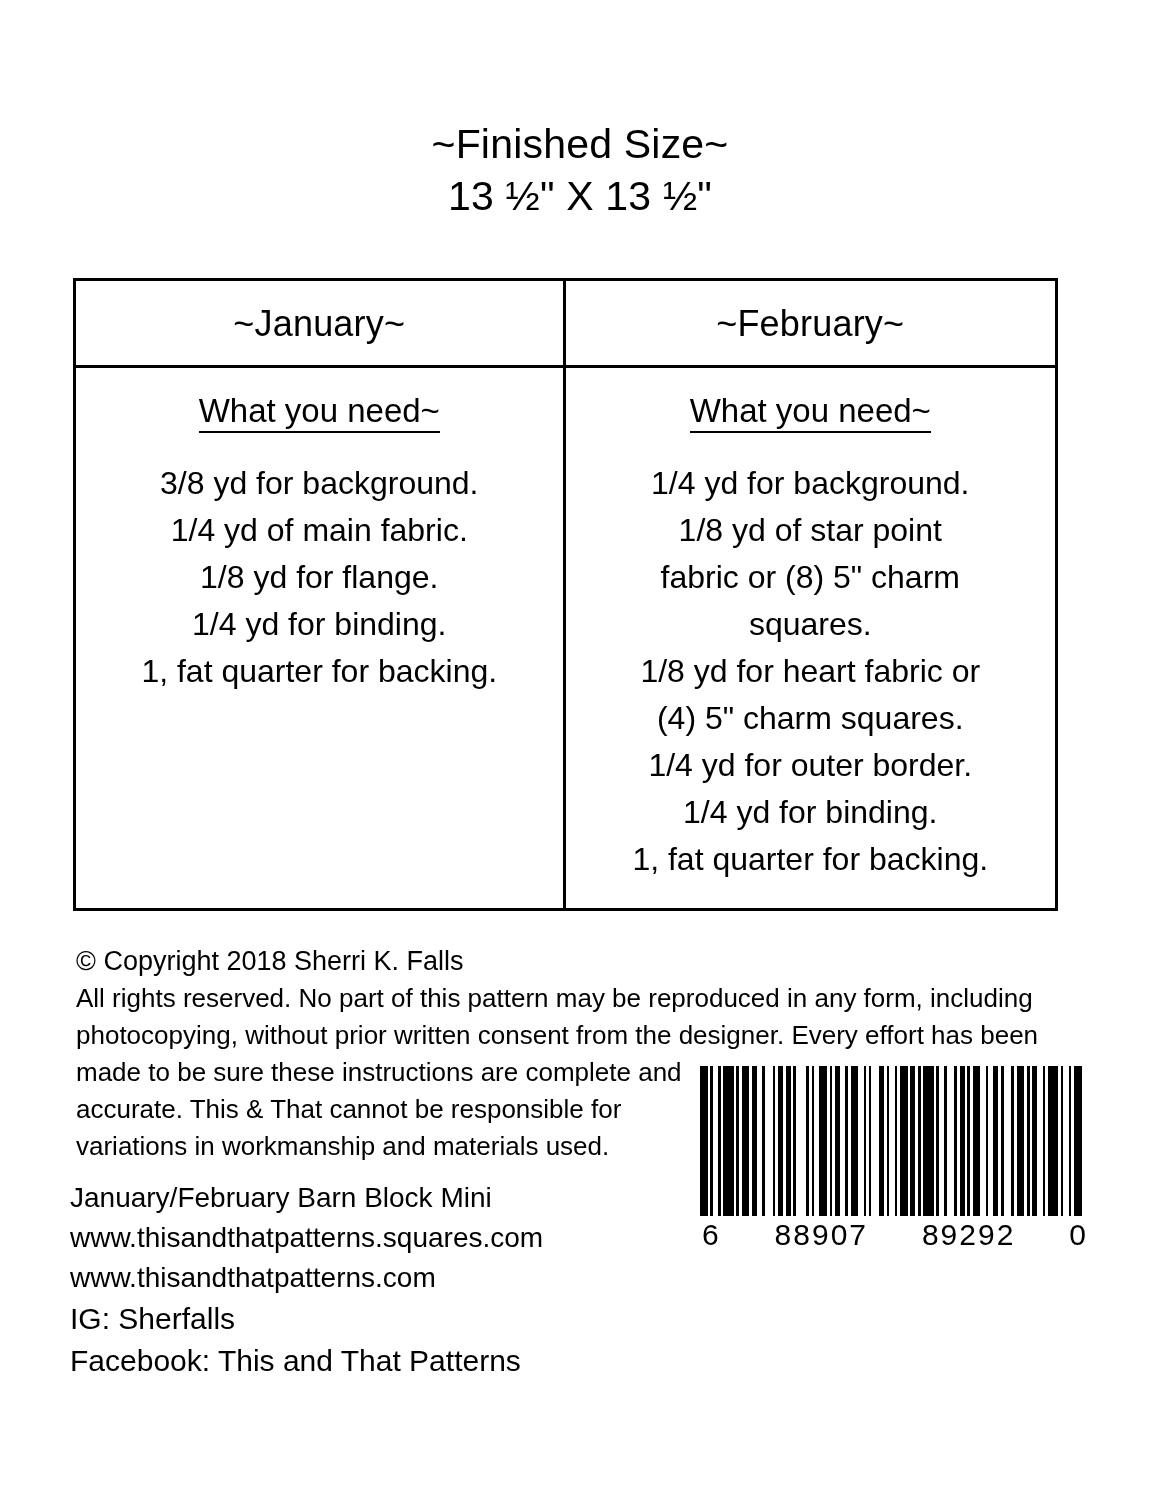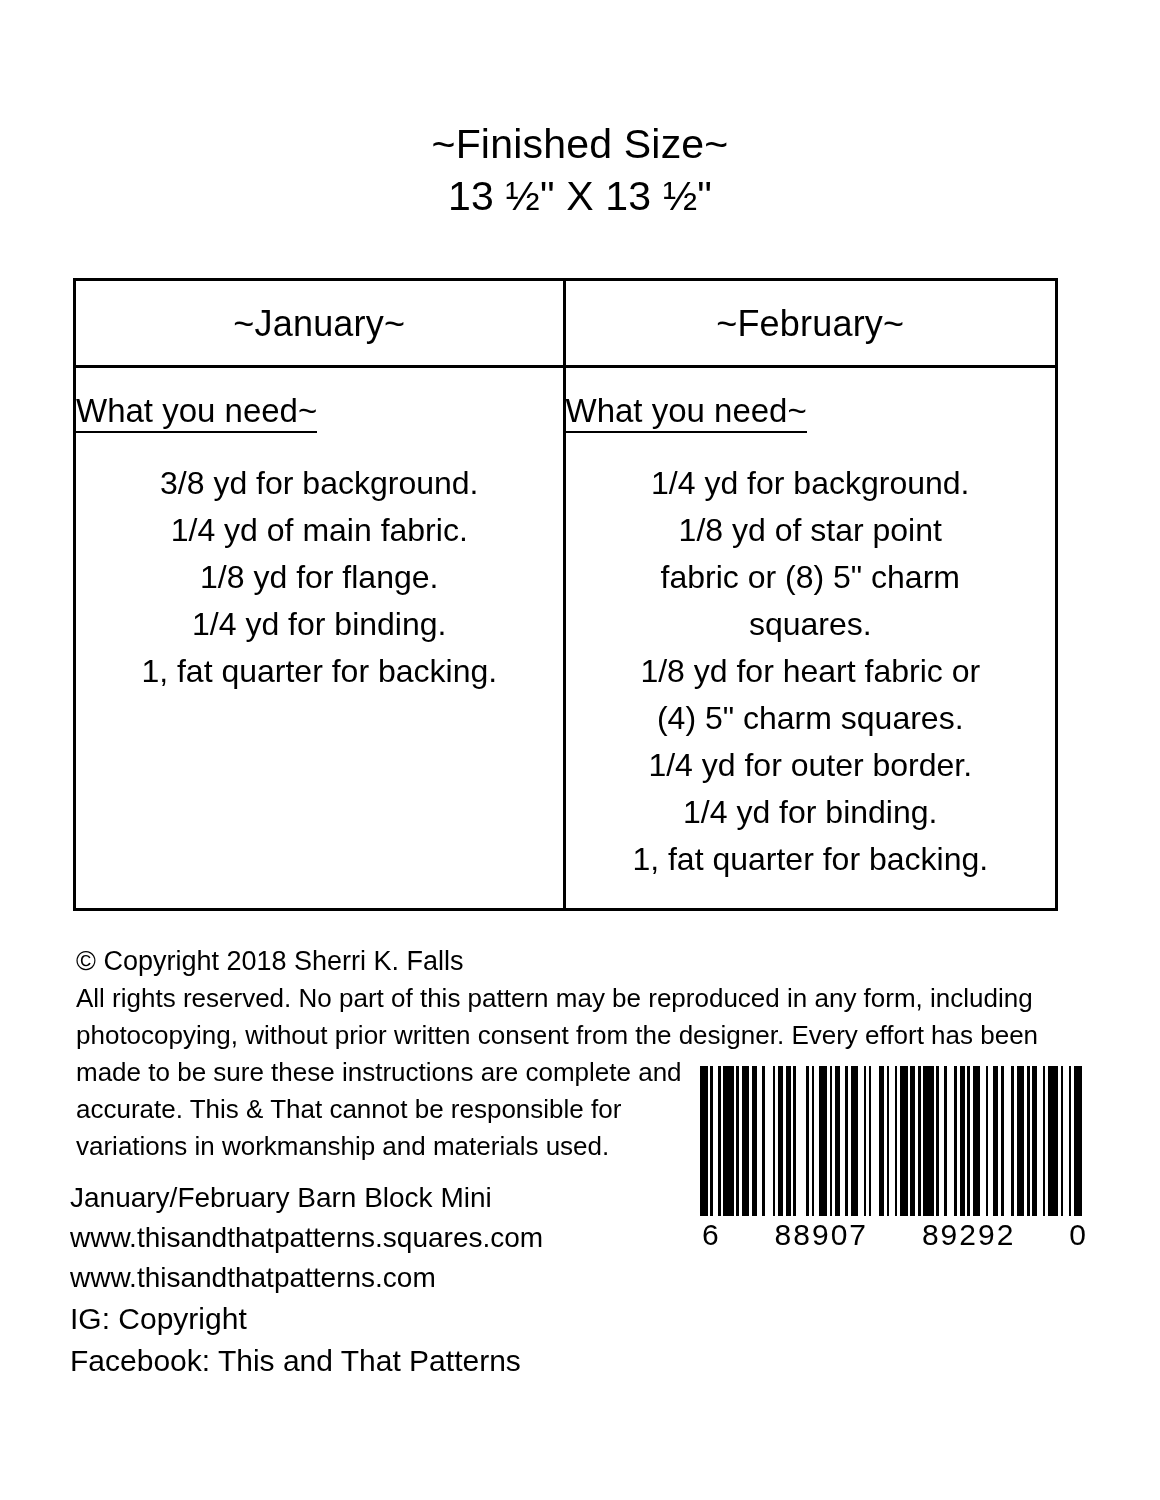--- a/index.html
+++ b/index.html
@@ -70,20 +70,21 @@
   }
   .month-title {
     font-size: 36px;
     text-align: center;
     padding: 22px 0 20px 0;
     letter-spacing: 0.2px;
     border-radius: 13px;
   }
   .need-title {
     font-size: 33px;
+    text-align: center;
     padding: 24px 0 0 0;
   }
   .need-title span {
     border-bottom: 2px solid #000;
     padding-bottom: 2px;
   }
   .need-list {
     font-size: 32px;
     line-height: 47px;
     text-align: center;
@@ -216,21 +217,21 @@
     <div class="legal">photocopying, without prior written consent from the designer. Every effort has been</div>
     <div class="legal narrow">made  to be sure these instructions are complete and</div>
     <div class="legal narrow">accurate. This &amp; That cannot be responsible for</div>
     <div class="legal narrow">variations in  workmanship and materials used.</div>
   </div>
 
   <div class="footer">
     <div class="footer-line">January/February Barn Block Mini</div>
     <div class="footer-line">www.thisandthatpatterns.squares.com</div>
     <div class="footer-line">www.thisandthatpatterns.com</div>
-    <div class="footer-line big">IG: Copyright</div>
+    <div class="footer-line big">IG: Sherfalls</div>
     <div class="footer-line big">Facebook: This and That Patterns</div>
   </div>
 
   <div class="barcode-wrap">
     <div class="barcode" id="barcode">
         <div class="bar" style="width: 7.8px; height: 100%;"></div>
         <div style="width: 2.6px; height: 100%;"></div>
         <div class="bar" style="width: 2.6px; height: 100%;"></div>
         <div style="width: 5.2px; height: 100%;"></div>
         <div class="bar" style="width: 2.6px; height: 100%;"></div>

